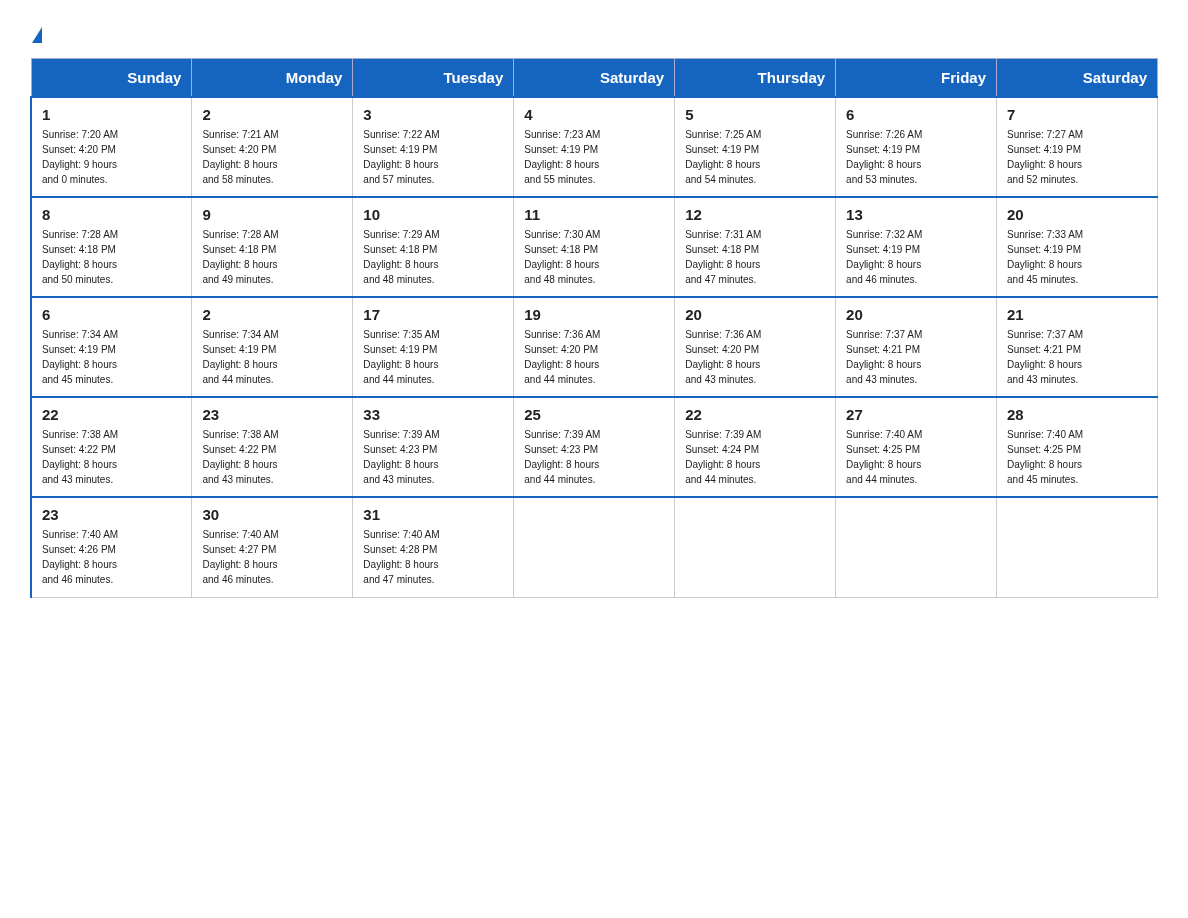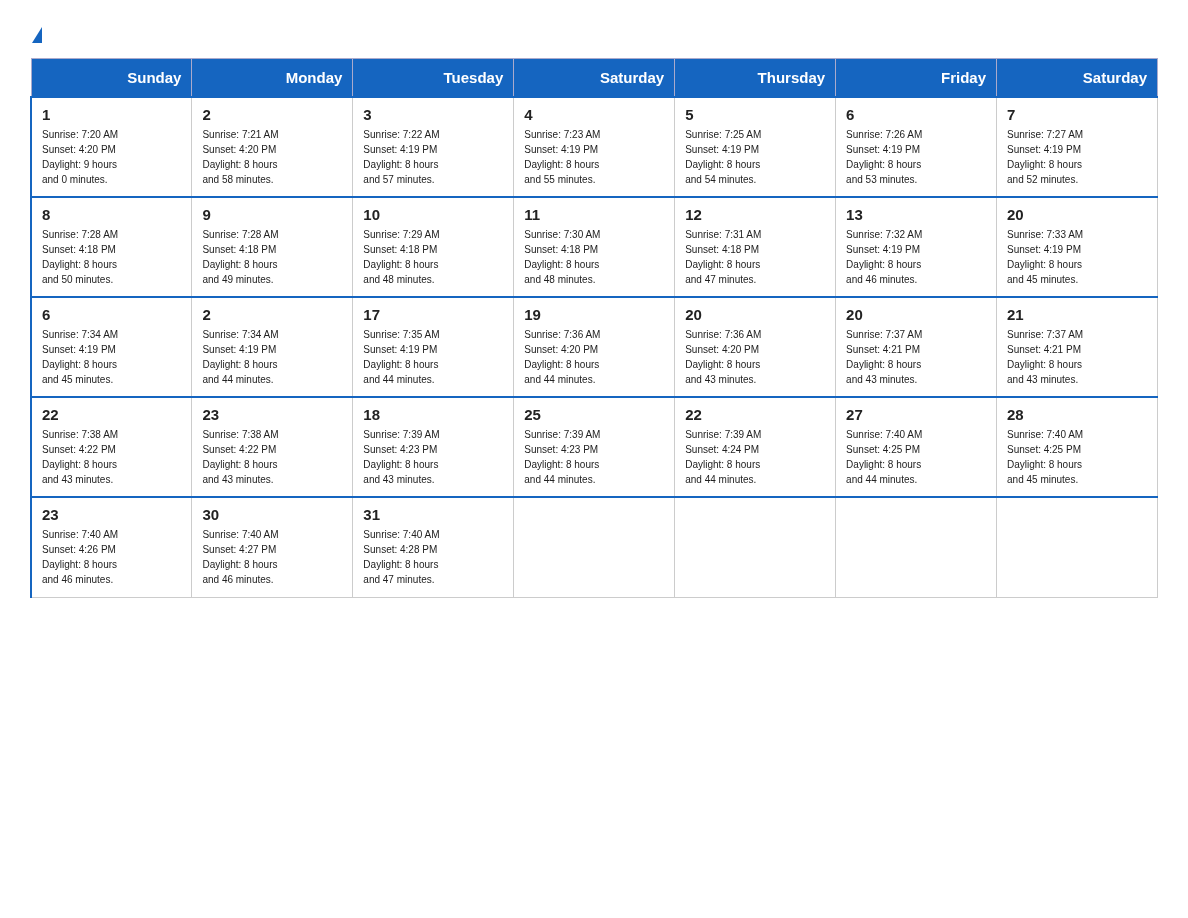--- a/index.html
+++ b/index.html
@@ -346,21 +346,21 @@
         <td>
           <span class="day-num">23</span>
           <div class="day-info">
             Sunrise: 7:38 AM<br>
             Sunset: 4:22 PM<br>
             Daylight: 8 hours<br>
             and 43 minutes.
           </div>
         </td>
         <td>
-          <span class="day-num">18</span>
+          <span class="day-num">33</span>
           <div class="day-info">
             Sunrise: 7:39 AM<br>
             Sunset: 4:23 PM<br>
             Daylight: 8 hours<br>
             and 43 minutes.
           </div>
         </td>
         <td>
           <span class="day-num">25</span>
           <div class="day-info">

